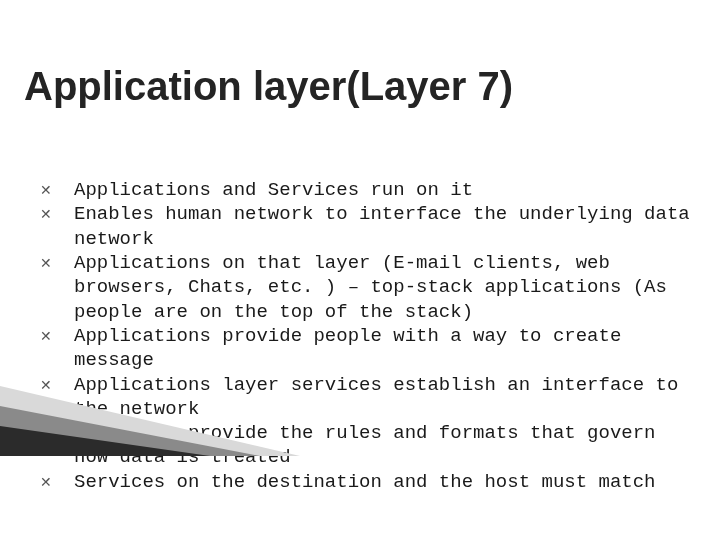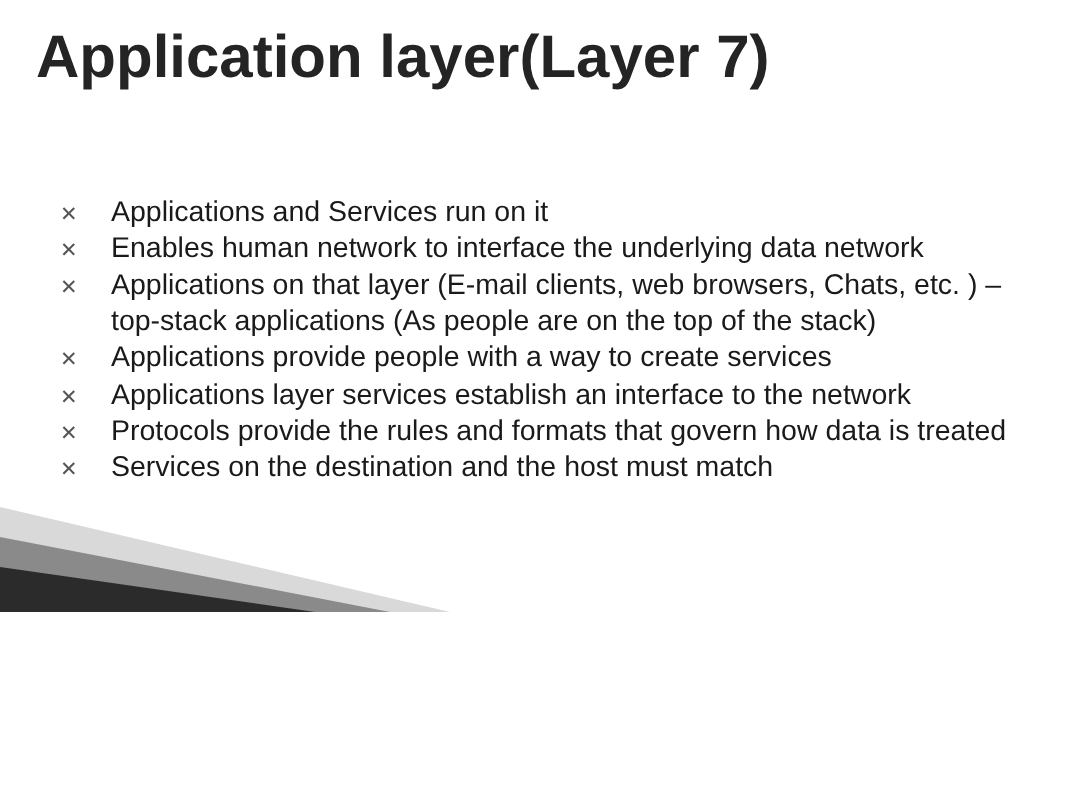--- a/index.html
+++ b/index.html
@@ -11,20 +11,21 @@
     font-family: "Segoe UI", "Lucida Sans", Arial, sans-serif;
     color: #000;
     overflow: hidden;
     position: relative;
   }
   .slide {
     position: relative;
     width: 720px;
     height: 408px;
     box-sizing: border-box;
+    margin-top: 48px;
   }
   .title {
     position: absolute;
     top: 16px;
     left: 24px;
     font-size: 40px;
     font-weight: 700;
     color: #242424;
     letter-spacing: 0px;
   }
@@ -45,20 +46,21 @@
     width: 34px;
     flex: 0 0 34px;
     text-align: left;
     font-size: 14px;
     color: #555;
     padding-top: 4px;
     user-select: none;
   }
   .bullet-text {
     flex: 1 1 auto;
+    font-family: Liberation Mono, monospace;
   }
   .decor {
     position: absolute;
     left: 0;
     bottom: 0;
     width: 360px;
     height: 110px;
     pointer-events: none;
   }
 </style>
@@ -77,21 +79,21 @@
     <div class="bullet-row">
       <span class="bullet-mark">✕</span>
       <span class="bullet-text">Enables human network to interface the underlying data network</span>
     </div>
     <div class="bullet-row">
       <span class="bullet-mark">✕</span>
       <span class="bullet-text">Applications on that layer (E-mail clients, web browsers, Chats, etc. ) – top-stack applications (As people are on the top of the stack)</span>
     </div>
     <div class="bullet-row">
       <span class="bullet-mark">✕</span>
-      <span class="bullet-text">Applications provide people with a way to create services</span>
+      <span class="bullet-text">Applications provide people with a way to create message</span>
     </div>
     <div class="bullet-row">
       <span class="bullet-mark">✕</span>
       <span class="bullet-text">Applications layer services establish an interface to the network</span>
     </div>
     <div class="bullet-row">
       <span class="bullet-mark">✕</span>
       <span class="bullet-text">Protocols provide the rules and formats that govern how data is treated</span>
     </div>
     <div class="bullet-row">

